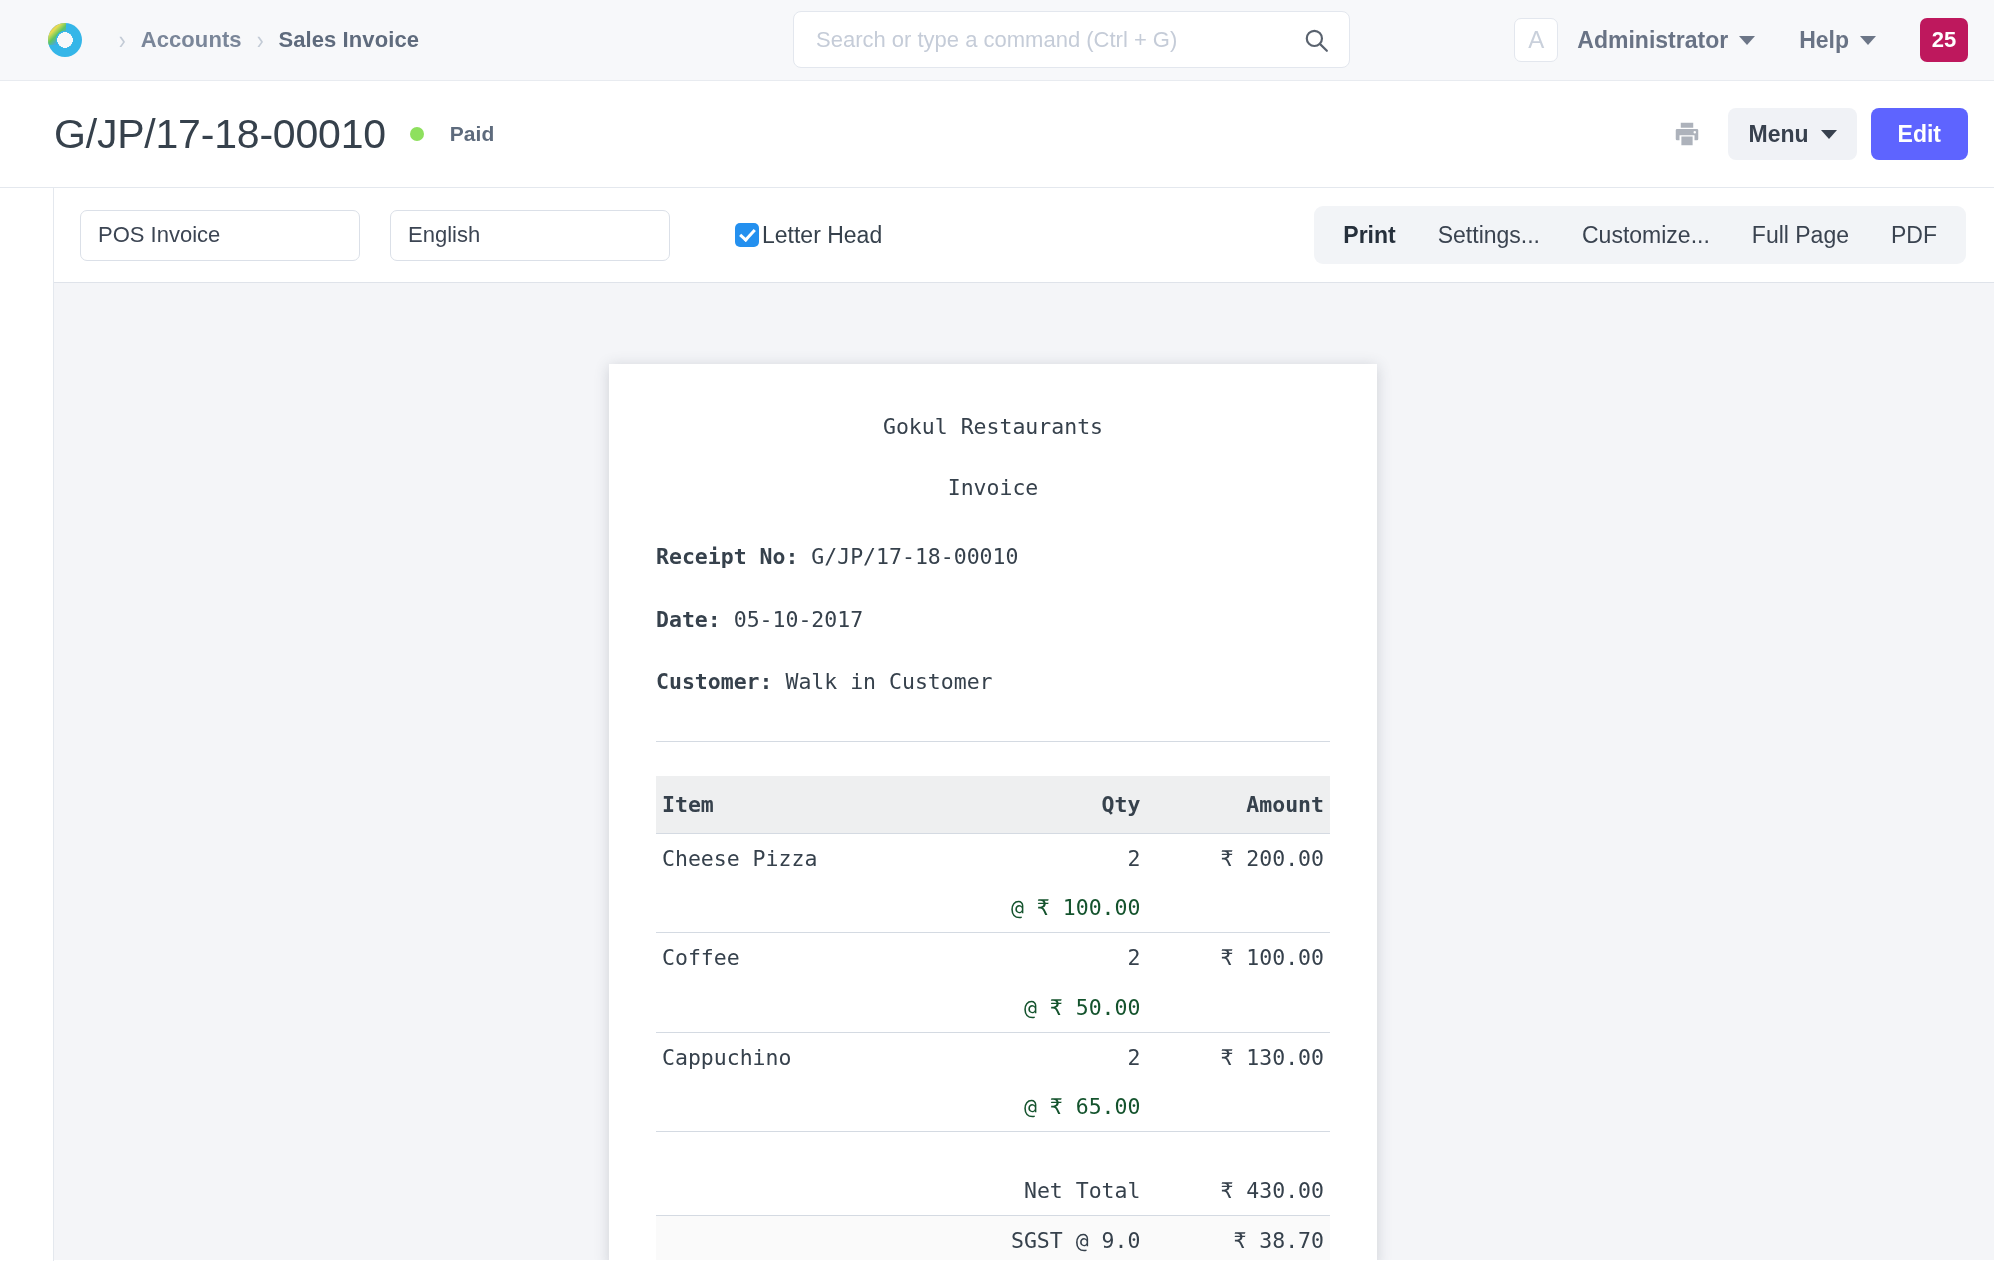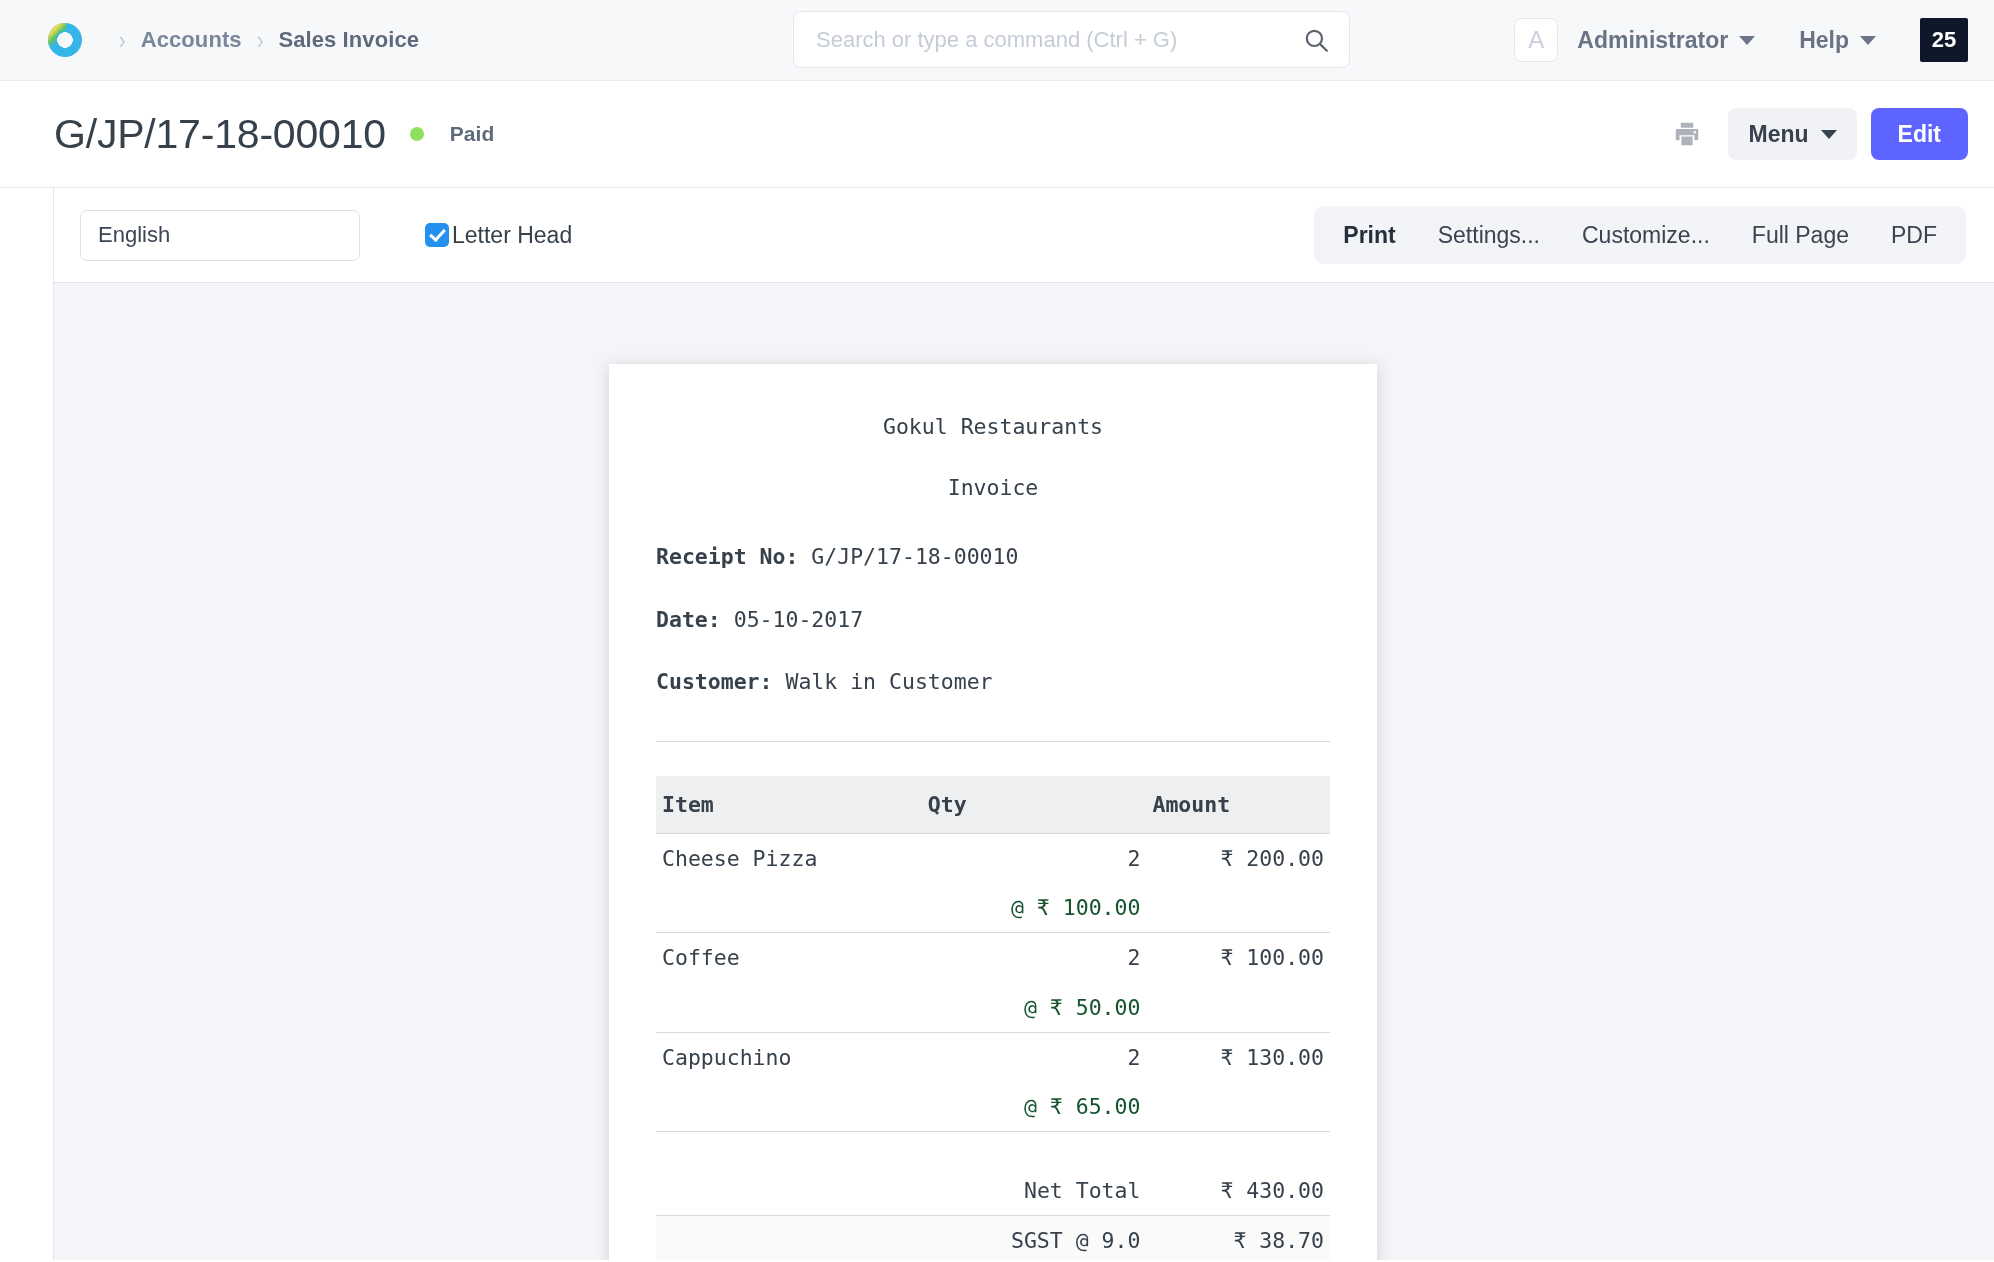--- a/index.html
+++ b/index.html
@@ -115,25 +115,25 @@
     margin-right: 44px;
     cursor: pointer;
   }
   .caret {
     width: 0; height: 0;
     border-left: 8px solid transparent;
     border-right: 8px solid transparent;
     border-top: 9px solid #6c7687;
   }
   .badge {
-    background: #0f172a;
+    background: #be185d;
     color: #fff;
     font-size: 22px;
     font-weight: 700;
-    border-radius: 2px;
+    border-radius: 7px;
     min-width: 48px;
     height: 44px;
     display: flex; align-items: center; justify-content: center;
     padding: 0 8px;
   }
 
   
   .title-row {
     height: 107px;
     background: #fff;
@@ -310,21 +310,21 @@
     font-size: 21.5px;
     color: #36414c;
   }
   table.items th {
     background: #eeeff0;
     font-weight: 700;
     padding: 13px 6px;
     border-bottom: 1px solid #d4dae2;
   }
   table.items th.l { text-align: left; }
-  table.items th.r { text-align: left; }
+  table.items th.r { text-align: right; }
   table.items td {
     padding: 9px 6px;
     vertical-align: top;
   }
   table.items td.r { text-align: right; }
   .row-top td { padding-top: 18px; }
   .row-rate td { padding-bottom: 20px; border-bottom: 1px solid #d4dae2; }
   .rate { color: #14532d; }
   .tot-row td { padding: 20px 6px; border-bottom: 1px solid #d4dae2; text-align: right; }
   .tax-row td { padding: 20px 6px; border-bottom: 1px solid #d4dae2; text-align: right; background: #fafafa; }
@@ -381,20 +381,21 @@
       <span>Menu</span>
       <i class="caret"></i>
     </button>
     <button class="btn btn-edit">Edit</button>
   </div>
 </div>
 
 <div class="content-area">
 
   <div class="toolbar">
+    <div class="select-field w1">POS Invoice</div>
     <div class="select-field w2">English</div>
     <div class="check-wrap">
       <span class="checkbox"></span>
       <span class="check-label">Letter Head</span>
     </div>
     <div class="tool-actions">
       <div class="tool-btn active">Print</div>
       <div class="tool-btn">Settings...</div>
       <div class="tool-btn">Customize...</div>
       <div class="tool-btn">Full Page</div>

